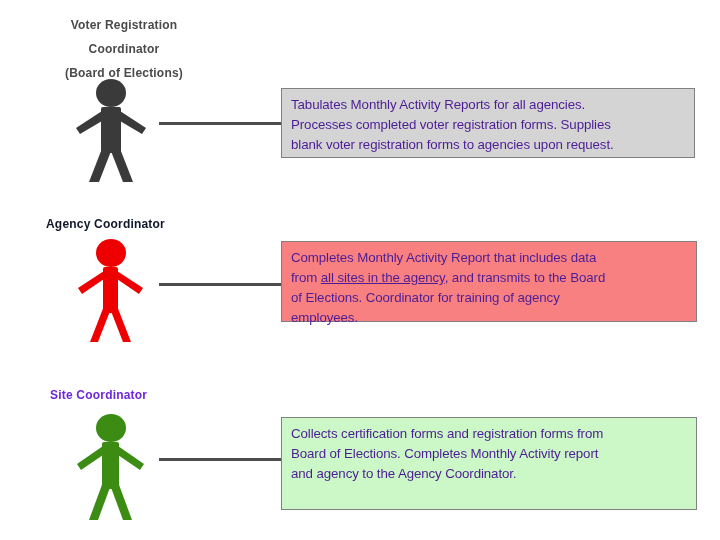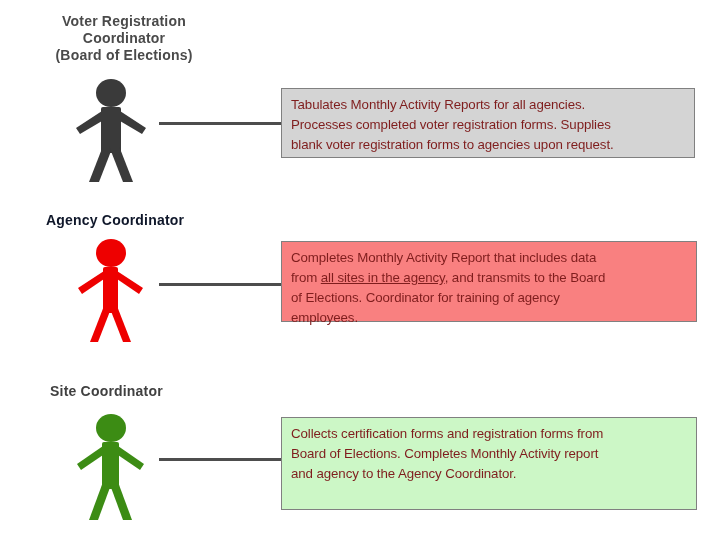--- a/index.html
+++ b/index.html
@@ -19,41 +19,41 @@
     position: absolute;
     left: 0; top: 0;
     width: 720px;
     height: 540px;
   }
 
   
   .role-label {
     position: absolute;
     font-weight: bold;
-    font-size: 14px;
-    line-height: 17px;
+    font-size: 12px;
+    line-height: 24px;
     white-space: pre-line;
     letter-spacing: 0.2px;
   }
   .role-label.top {
     left: 24px;
     top: 13px;
     width: 200px;
     text-align: center;
     color: #4a4a4a;
   }
   .role-label.mid {
     left: 46px;
     top: 212px;
     color: #0f172a;
   }
   .role-label.bot {
     left: 50px;
     top: 383px;
-    color: #404040;
+    color: #6d28d9;
   }
 
   
   .figure {
     position: absolute;
   }
   .figure svg { display: block; }
 
   
   .connector {
@@ -62,21 +62,21 @@
     background: #4d4d4d;
   }
 
   
   .desc-box {
     position: absolute;
     box-sizing: border-box;
     border: 1px solid #808080;
     font-size: 13.3px;
     line-height: 20px;
-    color: #7f1d1d;
+    color: #4c1d95;
     padding: 6px 8px 5px 9px;
     letter-spacing: -0.1px;
   }
   .desc-box .line { white-space: nowrap; display: block; }
   .desc-box u { }
 
   .box-gray  { background: #d4d4d4; }
   .box-red   { background: #f98080; }
   .box-green { background: #ccf7c6; }
 </style>

